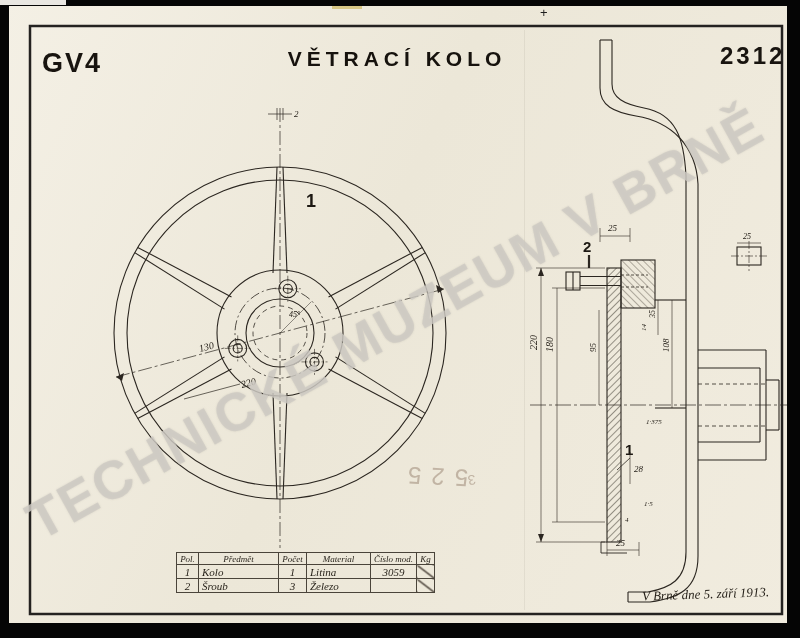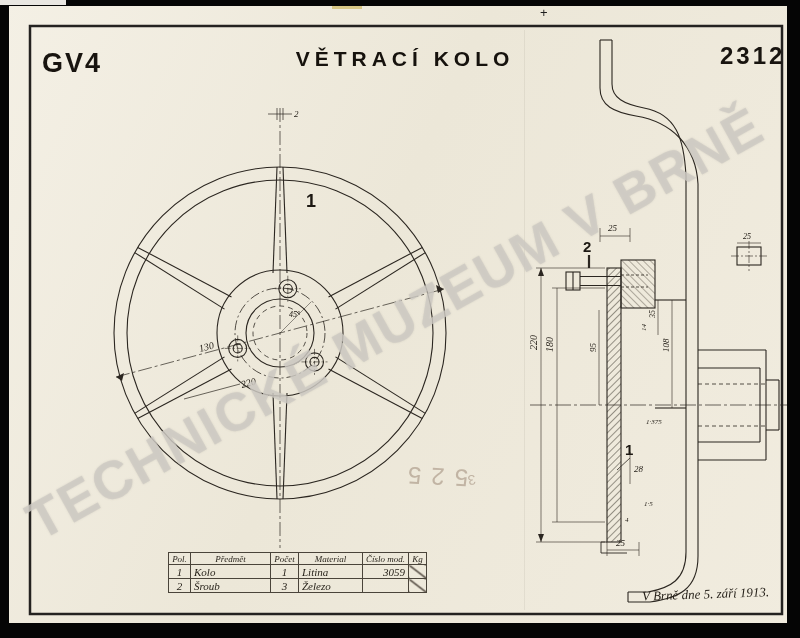--- a/index.html
+++ b/index.html
@@ -12,29 +12,29 @@
   .b-bottom{ position:absolute; left:0; bottom:0; width:100%; height:15px; background:#050505; z-index:60; }
   .b-left  { position:absolute; left:0; top:0; width:9px; height:100%; background:#050505; z-index:60; }
   .b-right { position:absolute; right:0; top:0; width:13px; height:100%; background:#050505; z-index:60; }
   .sliver  { position:absolute; left:0; top:0; width:66px; height:5px; background:#e9e7e2; z-index:62; }
   .tape    { position:absolute; left:332px; top:0; width:30px; height:9px; background:#d3c175; opacity:.85; z-index:55; }
   .crease  { position:absolute; left:524px; top:30px; width:1px; height:580px; background:rgba(60,50,40,0.07); z-index:5; }
 
   .drawing-svg { position:absolute; left:0; top:0; z-index:10; }
 
   .code-left  { position:absolute; left:42px;  top:48px; font-size:27px; font-weight:bold; letter-spacing:2px; color:#18140f; z-index:20; }
-  .title      { position:absolute; left:250px; top:47px; width:310px; text-align:center; font-size:21px; font-weight:bold; letter-spacing:5px; color:#16120d; z-index:20; }
+  .title      { position:absolute; left:242px; top:47px; width:310px; text-align:center; font-size:21px; font-weight:bold; letter-spacing:5px; color:#16120d; z-index:20; }
   .code-right { position:absolute; left:720px; top:42px; font-size:24px; font-weight:bold; letter-spacing:3px; color:#18140f; z-index:20; }
 
-  table.parts { position:absolute; left:168px; top:552px; border-collapse:collapse; z-index:20; background:transparent; }
+  table.parts { position:absolute; left:176px; top:552px; border-collapse:collapse; z-index:20; background:transparent; }
   table.parts th, table.parts td { border:1px solid #4a443a; padding:0 3px; white-space:nowrap; }
   table.parts th { font:italic 9px "Liberation Serif",serif; font-weight:normal; height:12px; color:#2a251d; }
   table.parts td { font:italic 11px "Liberation Serif",serif; height:14px; color:#241f17; }
   .c-pol{width:22px;text-align:center;} .c-pred{width:80px;} .c-poc{width:28px;text-align:center;margin-left:46px;}
-  .c-mat{width:64px;} .c-cis{width:44px;text-align:right;} .c-kg{width:18px;}
+  .c-mat{width:64px;} .c-cis{width:44px;text-align:center;} .c-kg{width:18px;}
   td.slash { background:linear-gradient(to top right, transparent 44%, #5a5248 48%, #5a5248 52%, transparent 56%); }
 
   .date-note { position:absolute; left:642px; top:586px; width:150px; font:italic 13px "Liberation Serif",serif;
                color:#241f18; transform:rotate(-2deg); z-index:20; }
 
   .watermark { position:absolute; left:-65px; top:292px; width:920px; text-align:center; white-space:nowrap;
                font-weight:bold; font-size:54px; letter-spacing:2px; color:rgba(206,203,196,0.78);
                text-shadow:0 0 2px rgba(160,157,150,0.35); transform:rotate(-29deg); z-index:40; pointer-events:none; }
 
   .stamp { position:absolute; left:398px; top:462px; font-size:24px; letter-spacing:10px;

